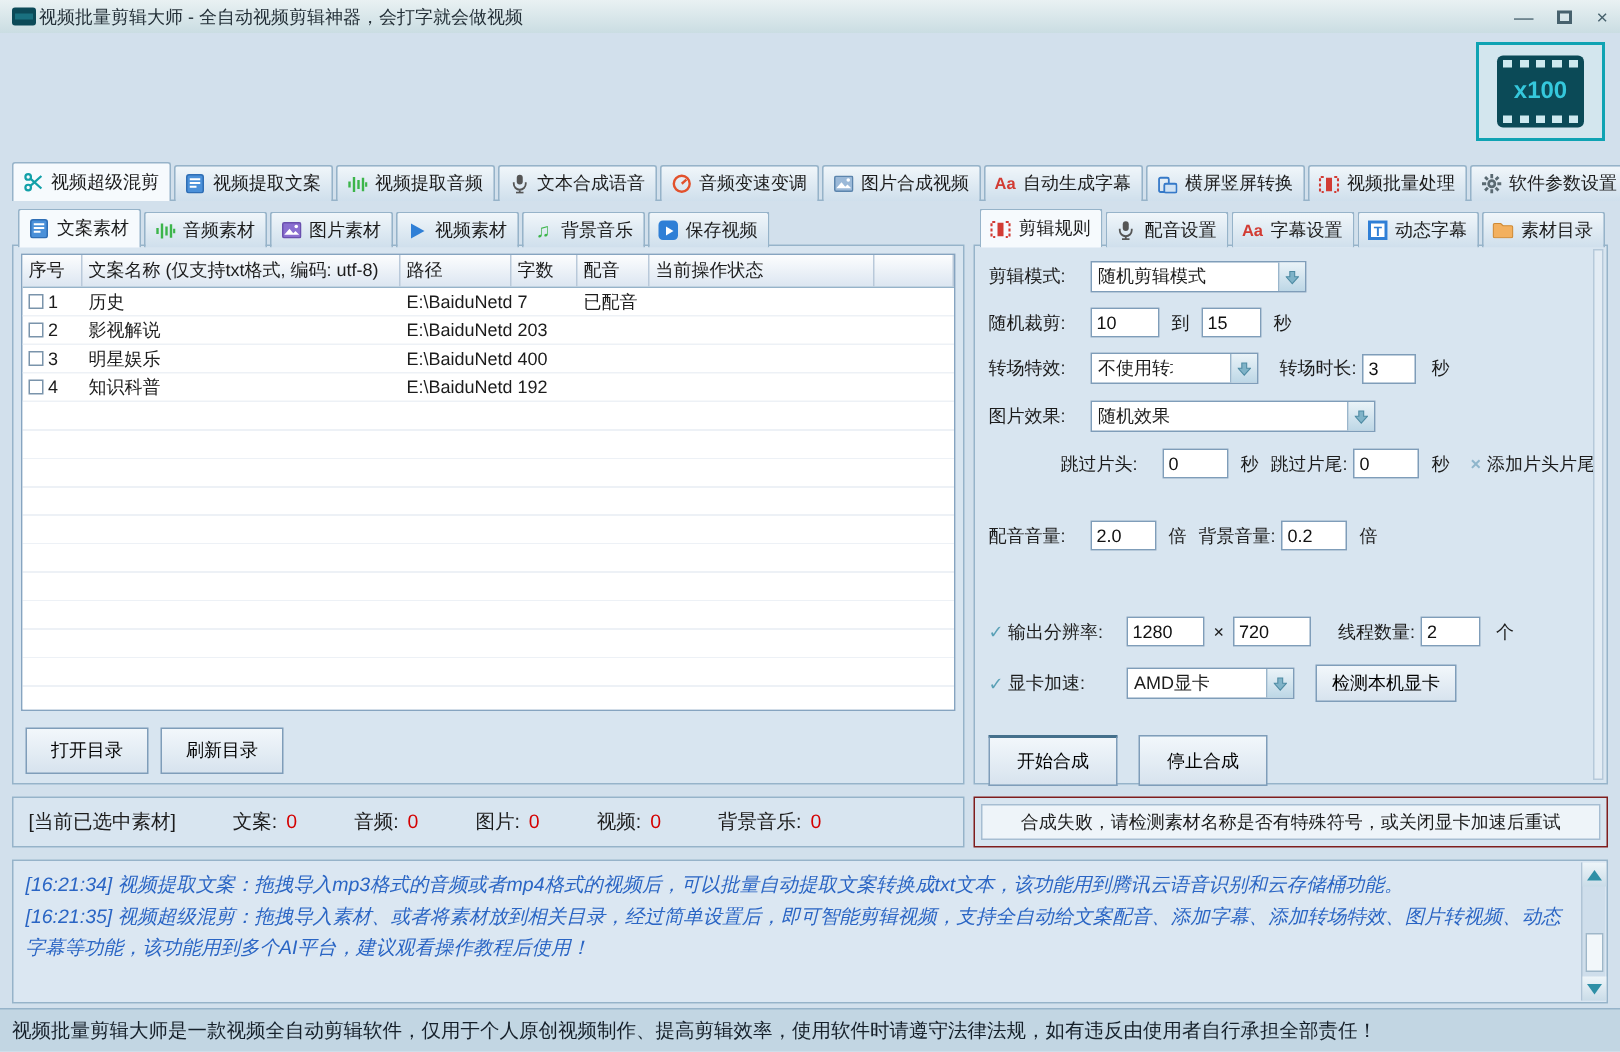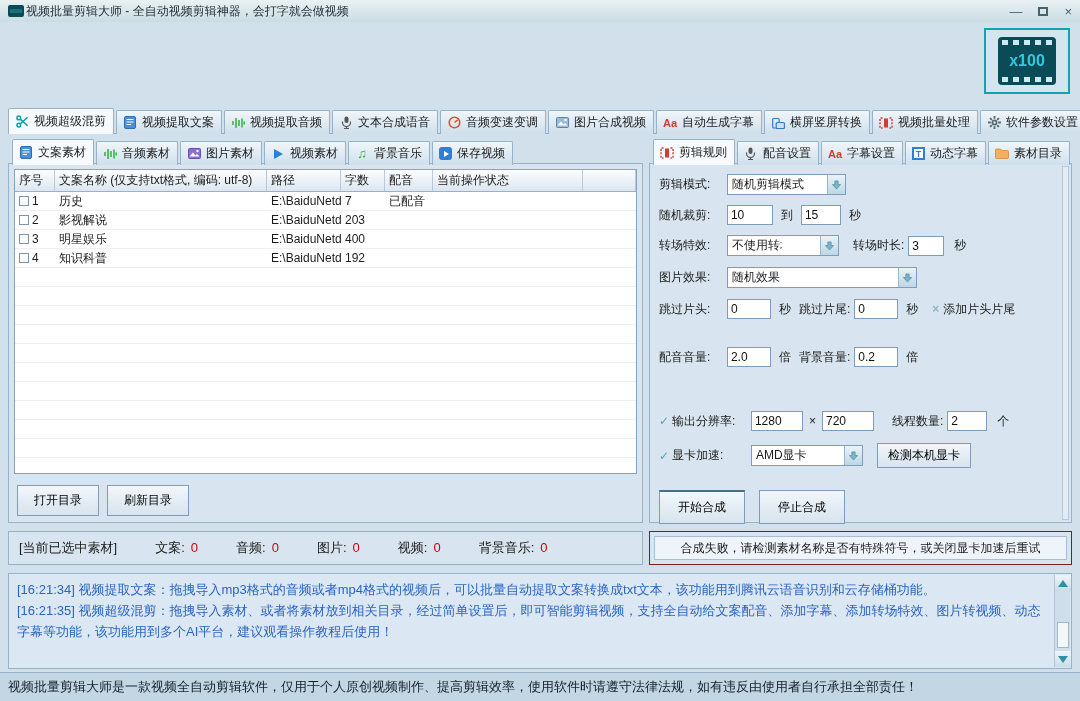--- a/index.html
+++ b/index.html
@@ -76,29 +76,29 @@
   .chk-lbl { width:88px; display:inline-flex; align-items:center; gap:3px; flex:0 0 auto; }
   .check { color:#5aa0b6; font-weight:bold; }
   .cross { color:#8fb6cc; font-weight:bold; margin-left:10px; }
   input.inp { border:1px solid #7f9db9; background:#fff; height:20px; font-size:12px; padding:0 3px;
     font-family:"Liberation Sans","DejaVu Sans",sans-serif; color:#111; }
   .w36{width:36px;} .w40{width:40px;} .w44{width:44px;} .w46{width:46px;} .w52{width:52px;}
   .dd { display:inline-flex; align-items:stretch; border:1px solid #7f9db9; background:#fff; height:21px; }
   .dd .val { padding:1px 4px; font-size:12px; flex:1; overflow:hidden; }
   .dd .arr { width:18px; background:linear-gradient(#eaf3f8,#bdd7e6); border-left:1px solid #9ab6cc;
     display:flex; align-items:center; justify-content:center; }
-  .dd150{width:119px;font-family:Liberation Mono, monospace;} .dd112{width:112px;gap:38px;} .dd190{width:190px;}
+  .dd150{width:144px;font-family:Liberation Mono, monospace;} .dd112{width:112px;gap:38px;} .dd190{width:190px;}
   .syn-btns { display:flex; gap:14px; margin-top:22px; }
   .syn-btns .btn { padding:7px 18px; }
   .thin-scroll { position:absolute; top:2px; bottom:2px; right:2px; width:7px; border:1px solid #b6c9da; background:#e3ecf4; }
 
   
   .log-box { margin:8px 8px 0 8px; border:1px solid #96b3c9; background:#dbe7f2; height:96px; position:relative;
     padding:5px 26px 5px 8px; overflow:hidden; }
-  .log-box p { font-size:13px; color:#2a65c4; line-height:21px; }
+  .log-box p { font-size:13px; color:#2a65c4; line-height:21px;font-style:italic; }
   .vscroll { position:absolute; top:1px; bottom:1px; right:1px; width:16px; background:#cfdeeb; border-left:1px solid #b0c4d6;
     display:flex; flex-direction:column; align-items:center; }
   .sbtn { width:16px; height:16px; background:linear-gradient(#eef5f9,#cadce8); display:flex; align-items:center; justify-content:center; }
   .tri-up { width:0; height:0; border-bottom:7px solid #2e8fa6; border-left:5px solid transparent; border-right:5px solid transparent; }
   .tri-dn { width:0; height:0; border-top:7px solid #2e8fa6; border-left:5px solid transparent; border-right:5px solid transparent; }
   .sthumb { width:12px; height:26px; background:#f2f7fa; border:1px solid #9fb7c9; margin-top:auto; margin-bottom:3px; }
 
   
   .footer { position:absolute; left:0; right:0; bottom:0; height:29px; border-top:1px solid #96b3c9;
     background:#c2d6e3; font-size:13px; line-height:28px; padding:0 8px; color:#16202a; white-space:nowrap; overflow:hidden; }
@@ -431,21 +431,21 @@
         <span class="lbl">图片效果:</span>
         <span class="dd dd190">
           <span class="val">随机效果</span>
           <span class="arr">
               <svg width="9" height="10" viewBox="0 0 10 10">
                 <path d="M3.2 0.5 h3.6 v4 h2.7 L5 9.5 L0.5 4.5 h2.7 Z" fill="#7fb3c8" stroke="#4e8ba3" stroke-width="0.8"></path>
               </svg>
             </span>
         </span>
       </div>
-      <div class="frow" style="margin-top:11px;">
+      <div class="frow" style="margin-top:11px;margin-left:48px;">
         <span class="lbl">跳过片头:</span>
         <input class="inp w44" readonly="" value="0" style="">
         <span style="margin:0 4px;">秒</span>
         <span>跳过片尾:</span>
         <input class="inp w44" readonly="" value="0" style="">
         <span style="margin-left:4px;">秒</span>
         <span class="cross">×</span>
         <span>添加片头片尾</span>
       </div>
       <div class="frow" style="margin-top:28px;">

